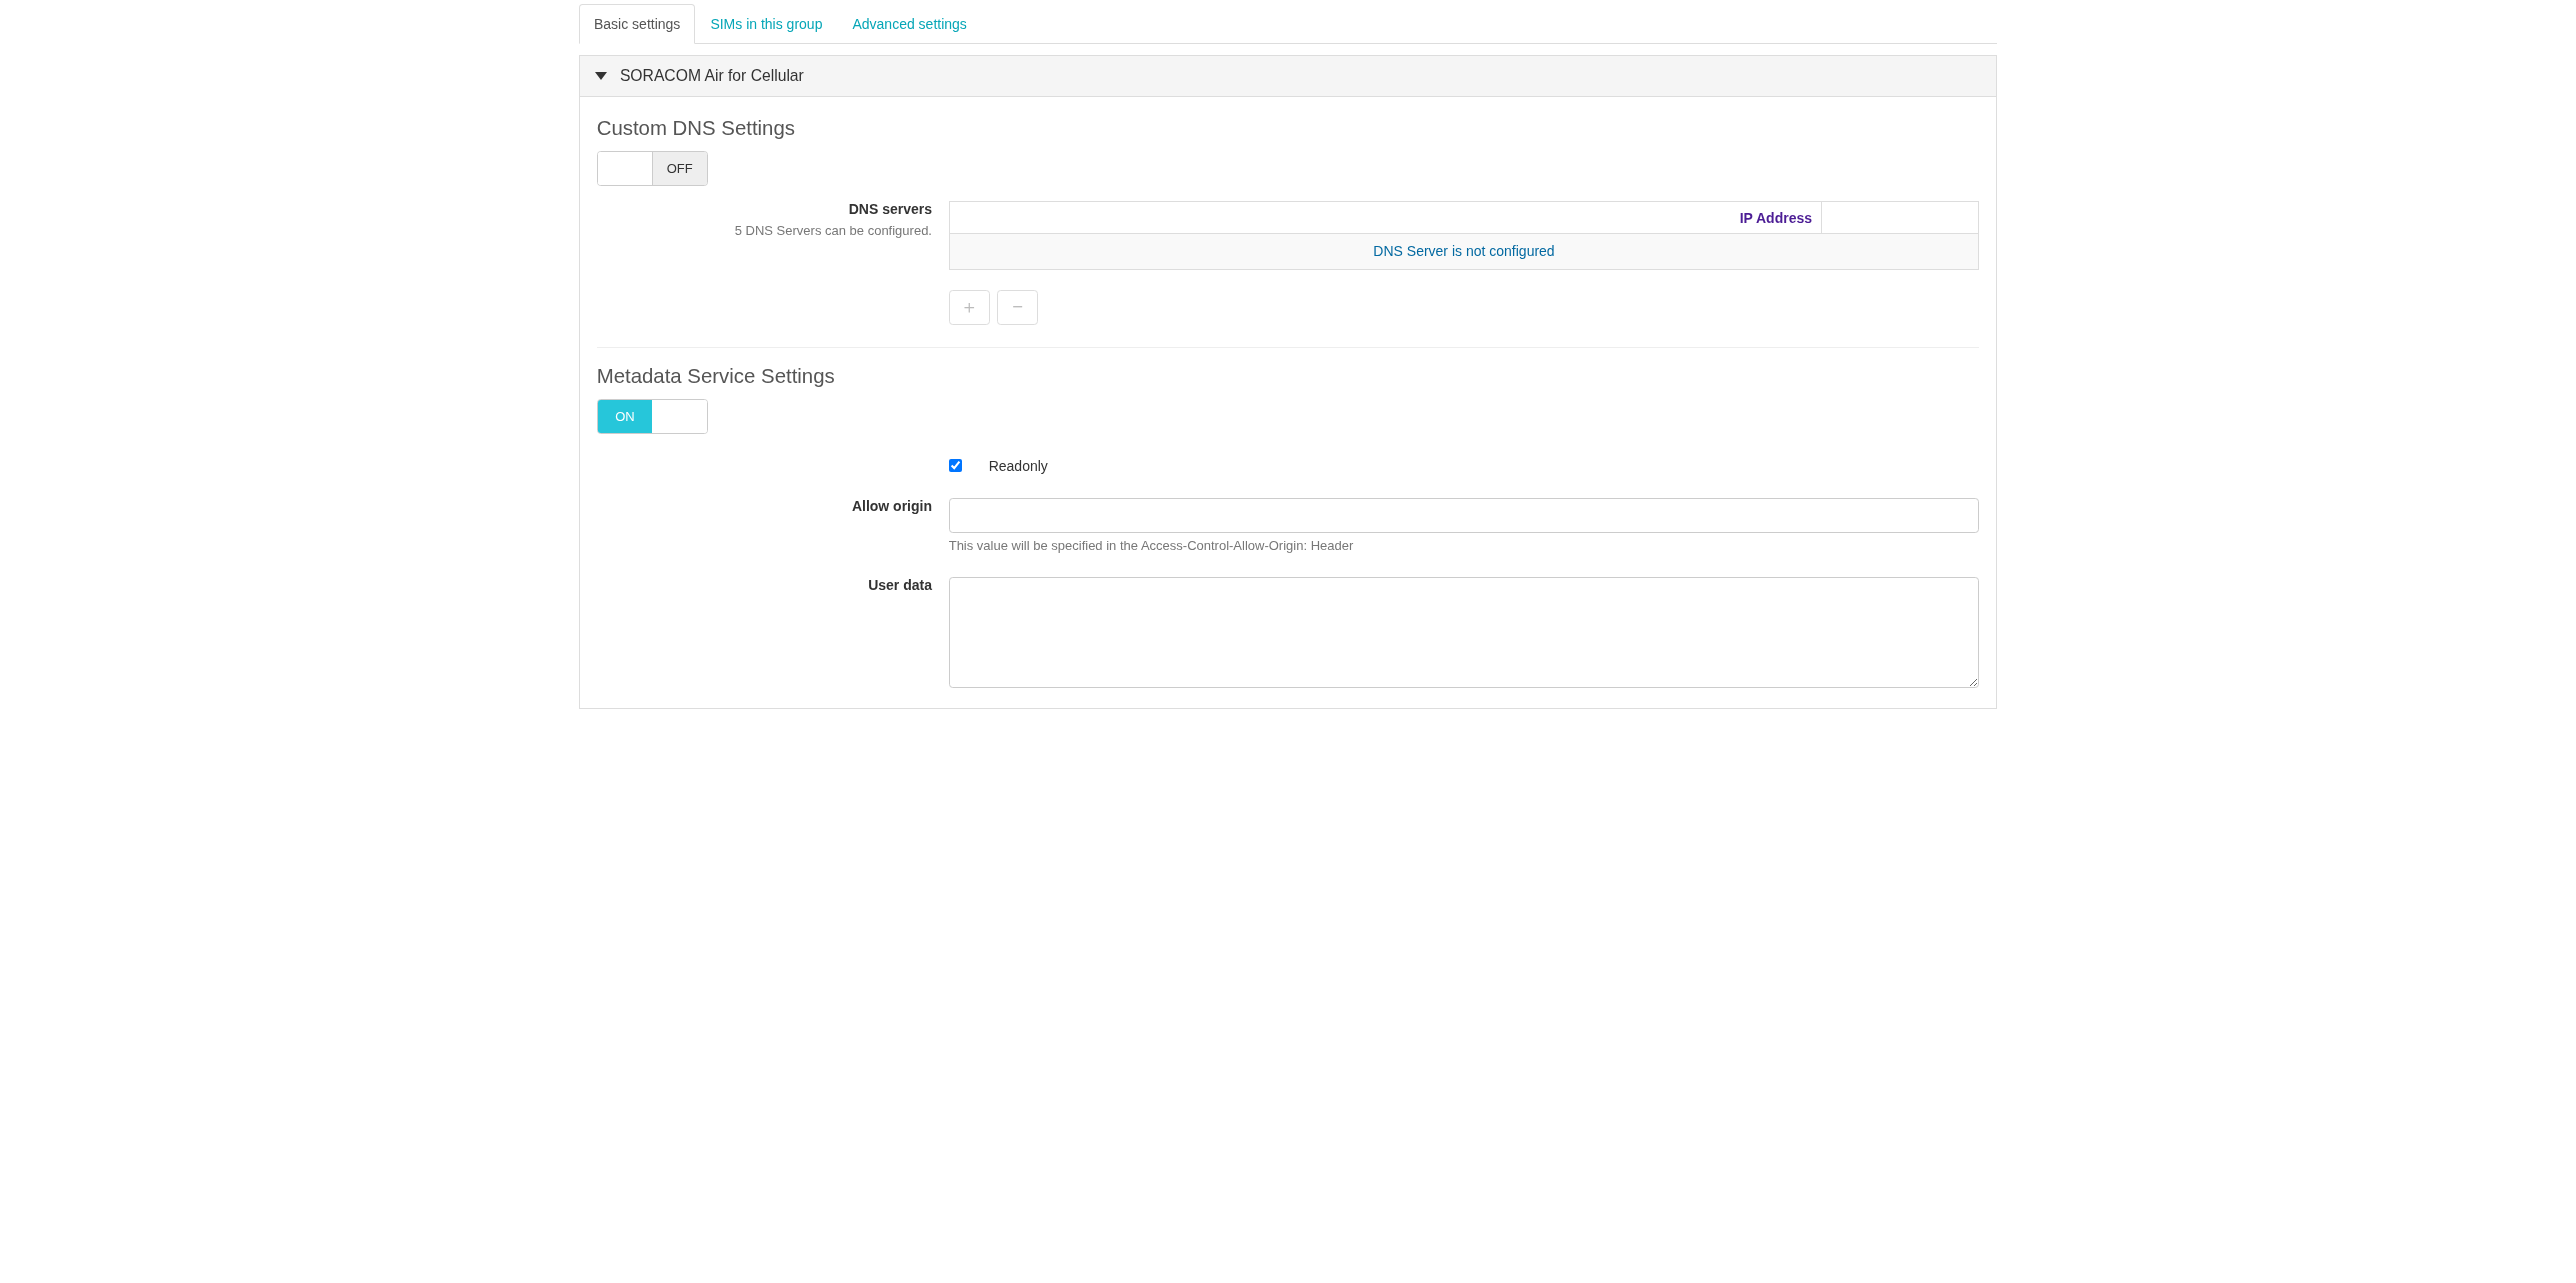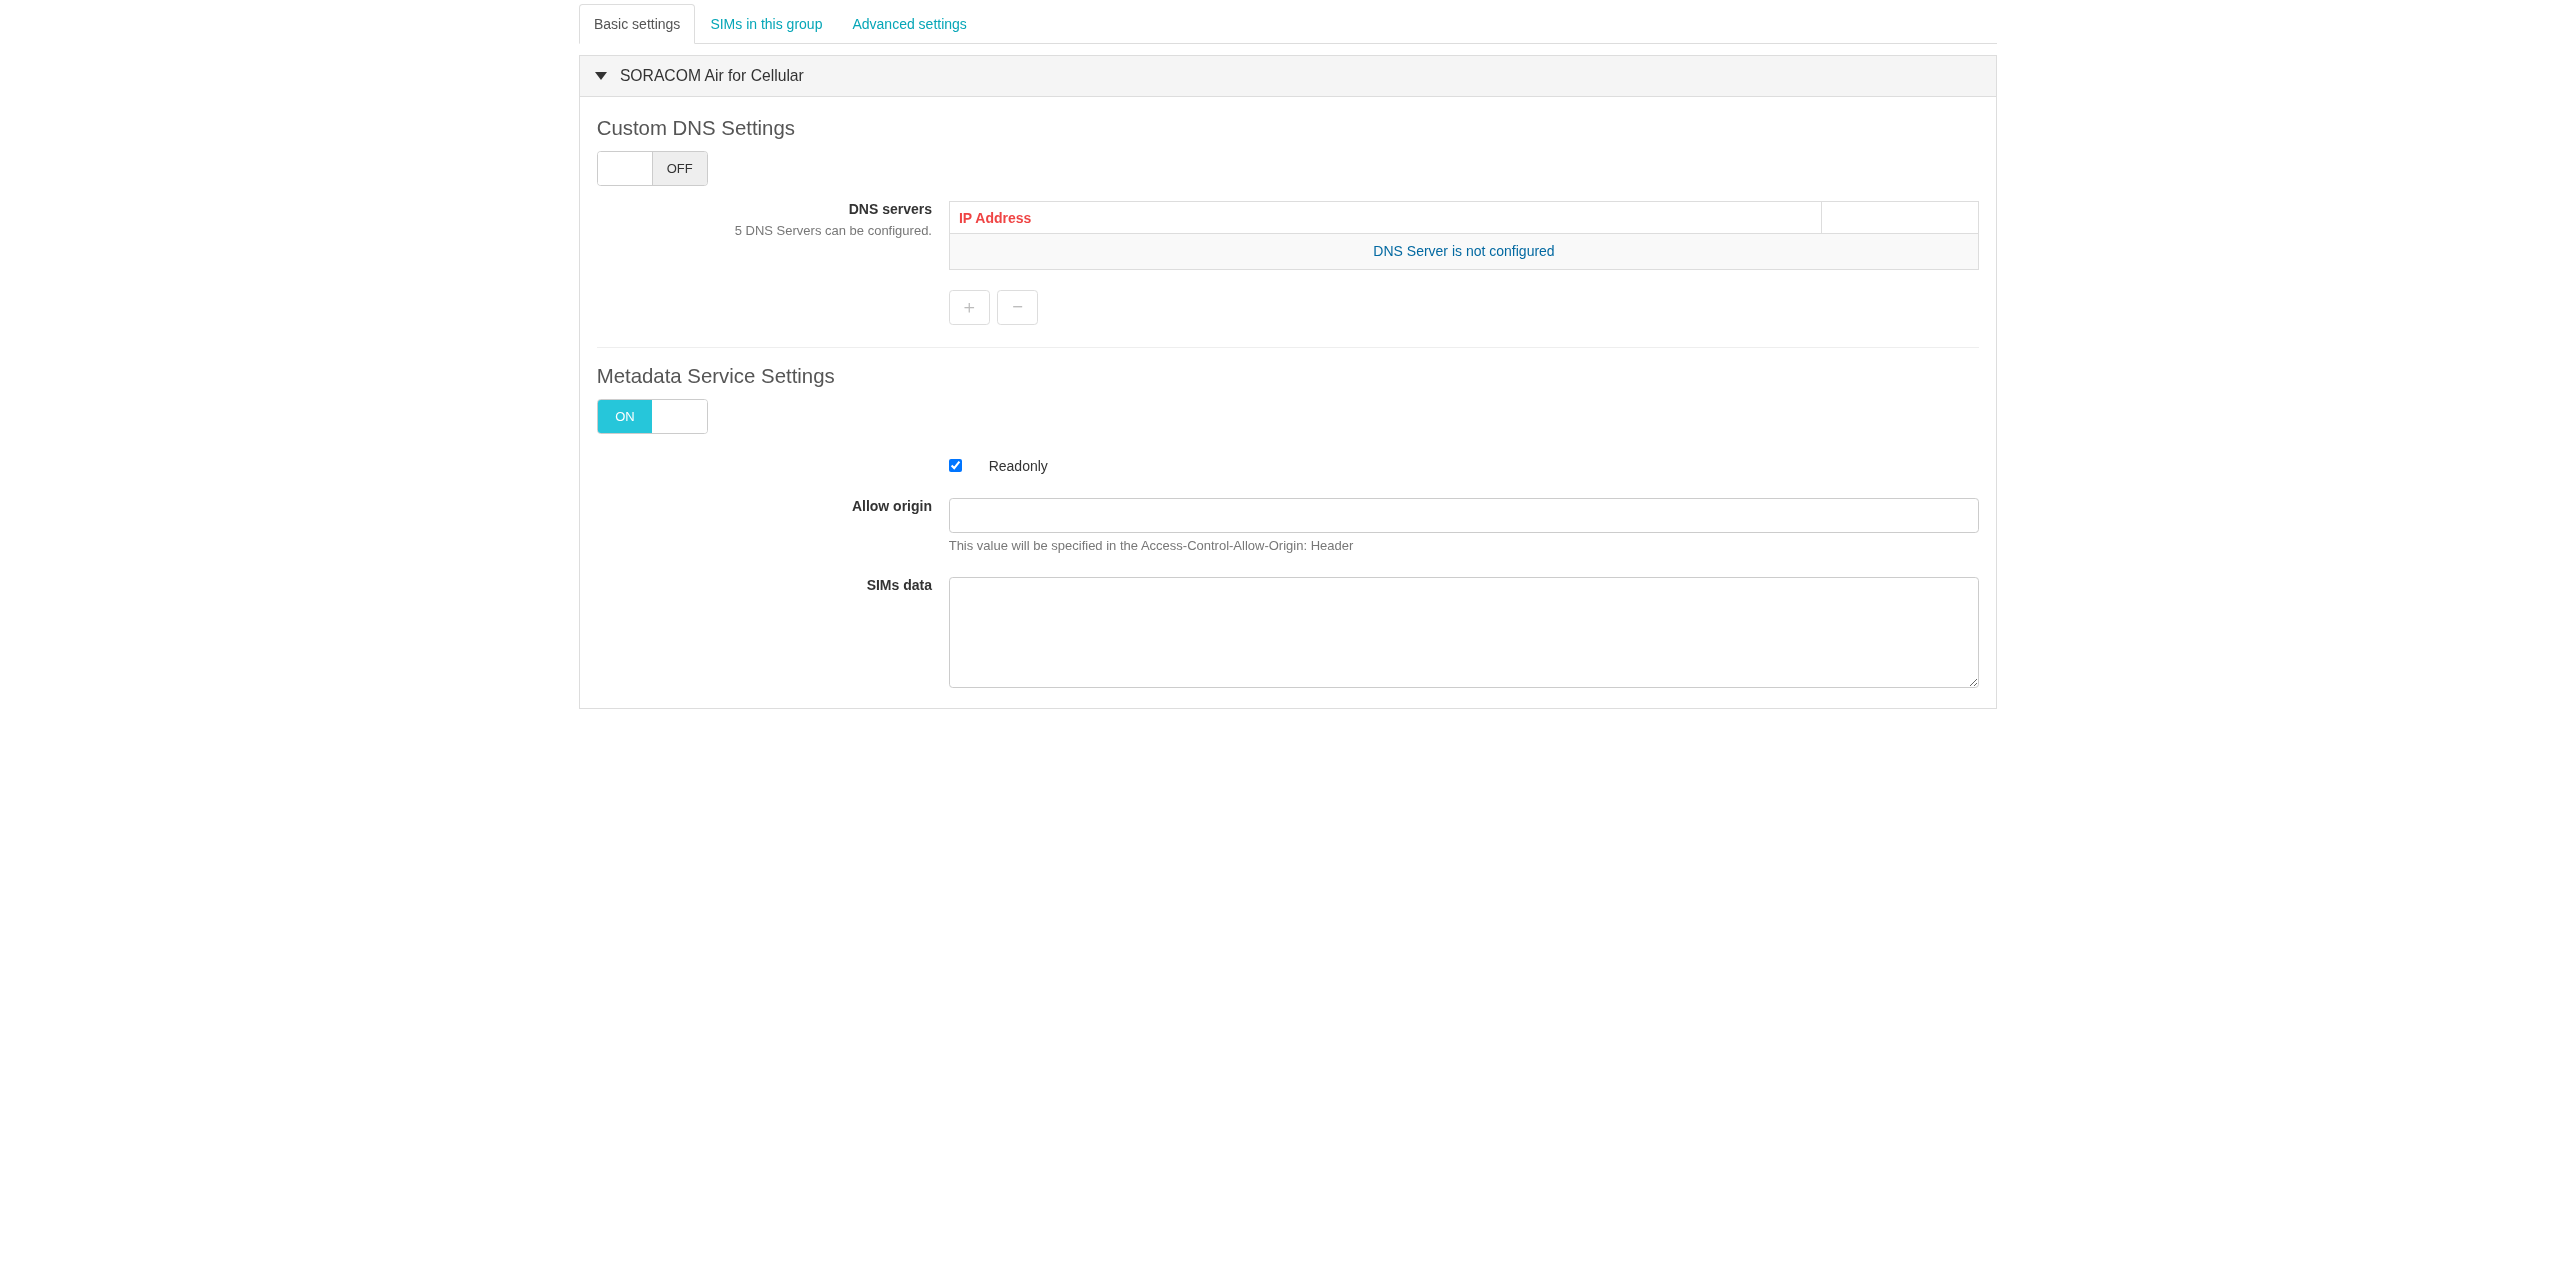--- a/index.html
+++ b/index.html
@@ -122,27 +122,27 @@
     flex: 1;
     min-width: 0;
   }
   
   .dns-table {
     border: 0.9px solid #ddd;
     width: 100%;
     border-collapse: collapse;
   }
   .dns-table th {
-    text-align: left;
+    text-align: right;
     background: #fff;
     padding: 7.4px 9.3px;
     font-weight: 700;
     font-size: 14px;
     border-bottom: 0.9px solid #ddd;
-    color: #ef4444;
+    color: #4c1d95;
   }
   .dns-table th.action-col {
     width: 157px;
     border-left: 0.9px solid #ddd;
   }
   .dns-table td.empty {
     background: #f9f9f9;
     text-align: center;
     padding: 9.3px;
     color: #0369a1;
@@ -290,21 +290,21 @@
         </div>
         <div class="form-field-col">
           <input type="text" class="text-input" value="" style="">
           <div class="help-text">This value will be specified in the Access-Control-Allow-Origin: Header</div>
         </div>
       </div>
 
       
       <div class="form-row" style="margin-top:24px;">
         <div class="form-label-col">
-          <div class="label-main">SIMs data</div>
+          <div class="label-main">User data</div>
         </div>
         <div class="form-field-col">
           <textarea class="textarea" style=""></textarea>
         </div>
       </div>
 
     </div>
   </div>
 
 </div>

